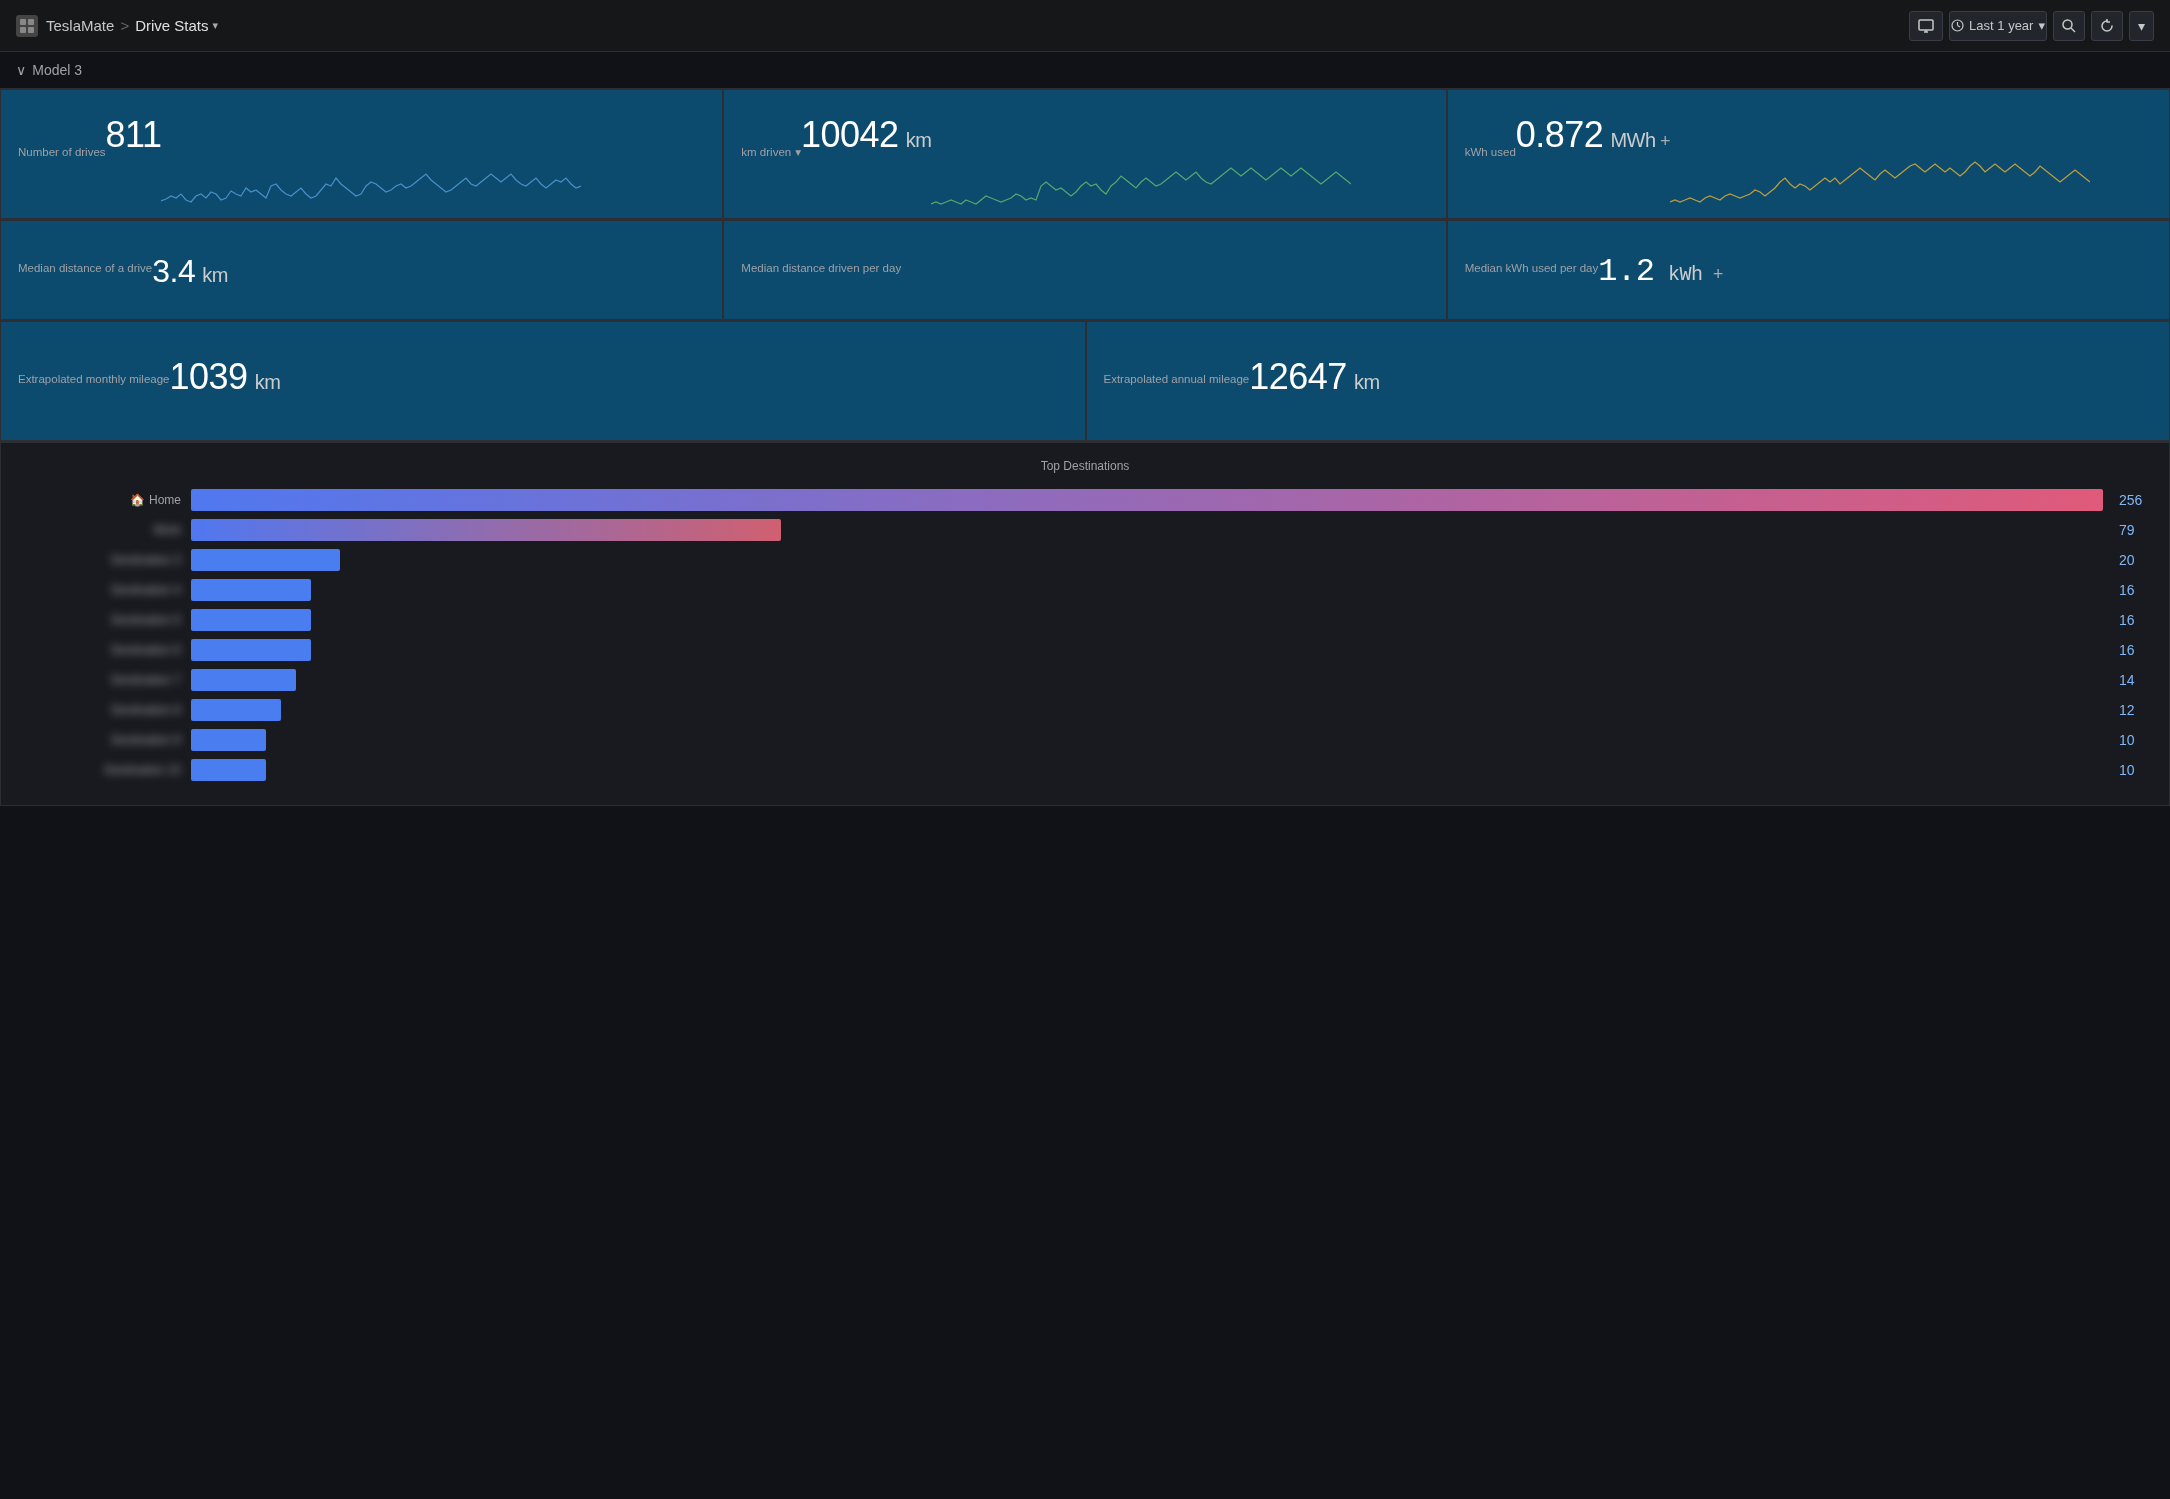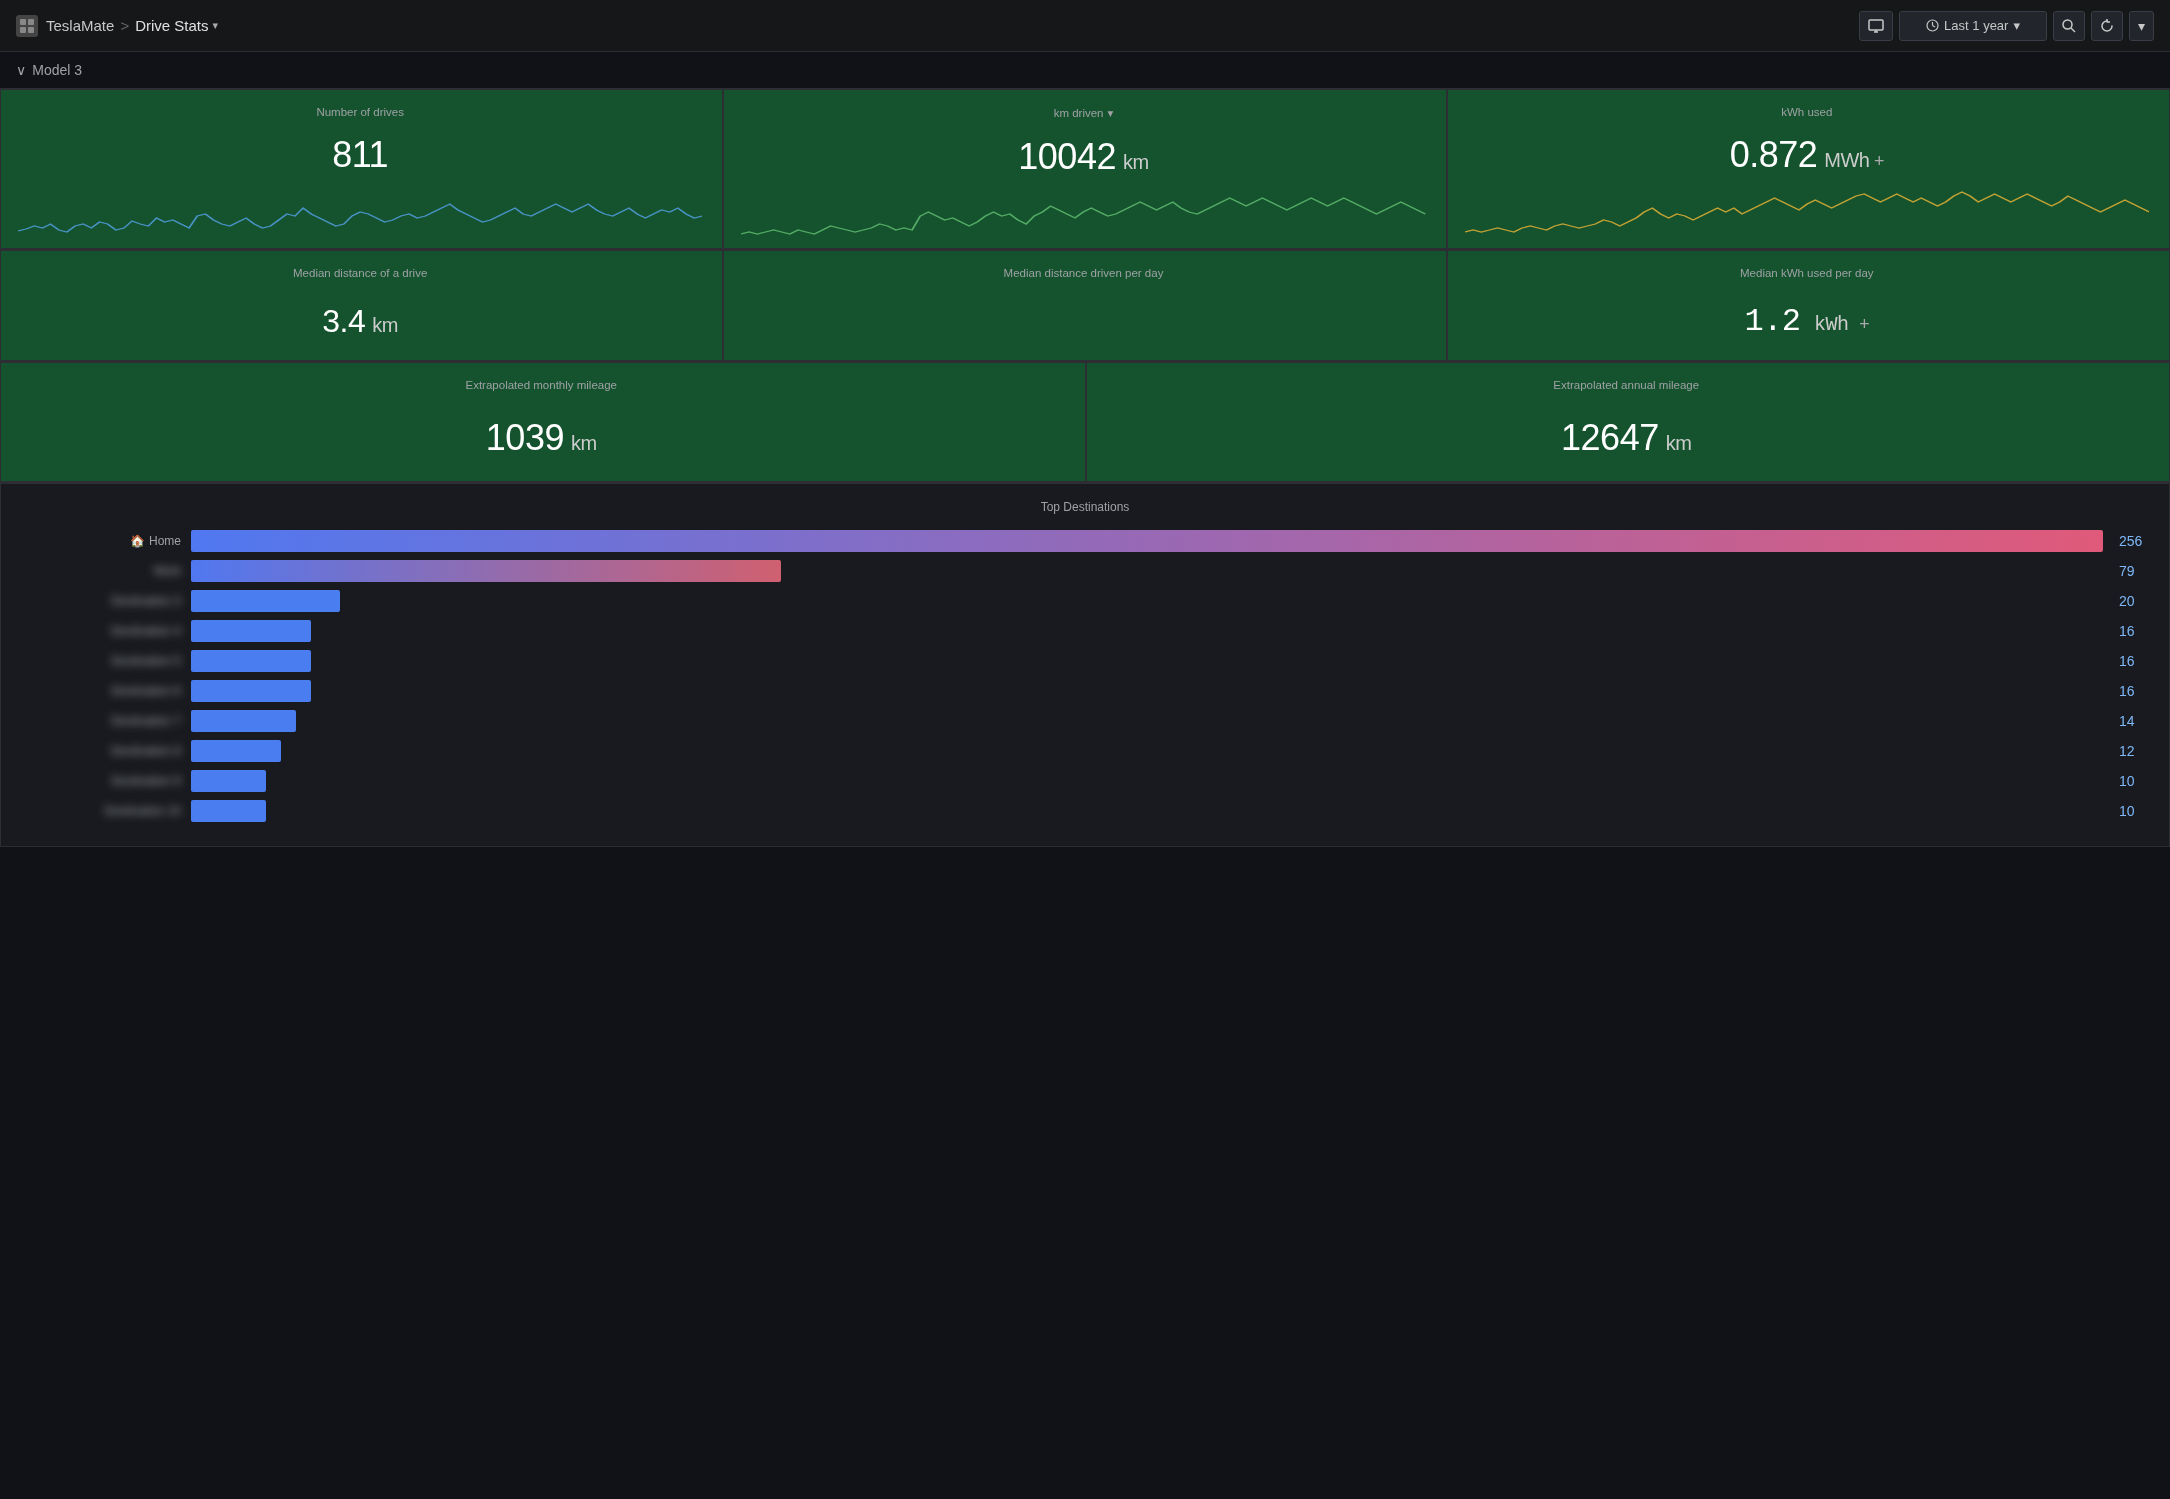--- a/index.html
+++ b/index.html
@@ -57,21 +57,21 @@
       font-size: 14px;
       cursor: pointer;
       height: 30px;
       display: flex; align-items: center; justify-content: center;
     }
     .time-btn {
       background: #22252b;
       border: 1px solid #3a3d45;
       border-radius: 3px;
       color: #c7c7c7;
-      padding: 4px 26px;
+      padding: 4px 1px;
       font-size: 13px;
       cursor: pointer;
       display: flex; align-items: center; gap: 5px;
       height: 30px;
     }
 
     
     .subheader {
       padding: 10px 16px;
       font-size: 14px;
@@ -79,25 +79,25 @@
       border-bottom: 1px solid #2c2e33;
       display: flex; align-items: center; gap: 6px;
     }
 
     
     .main {
       padding: 0;
     }
 
     .stat-card {
-      background: #14532d;
+      background: #0c4a6e;
       border: 1px solid #2c2e33;
       padding: 16px 20px 12px 17px;
       display: flex;
-      flex-direction: column;
+      flex-direction: row;
       min-height: 130px;
       position: relative;
       overflow: hidden;
     }
 
     .stat-label {
       font-size: 11.5px;
       color: #9fa1a6;
       text-align: center;
       margin-bottom: 8px;

